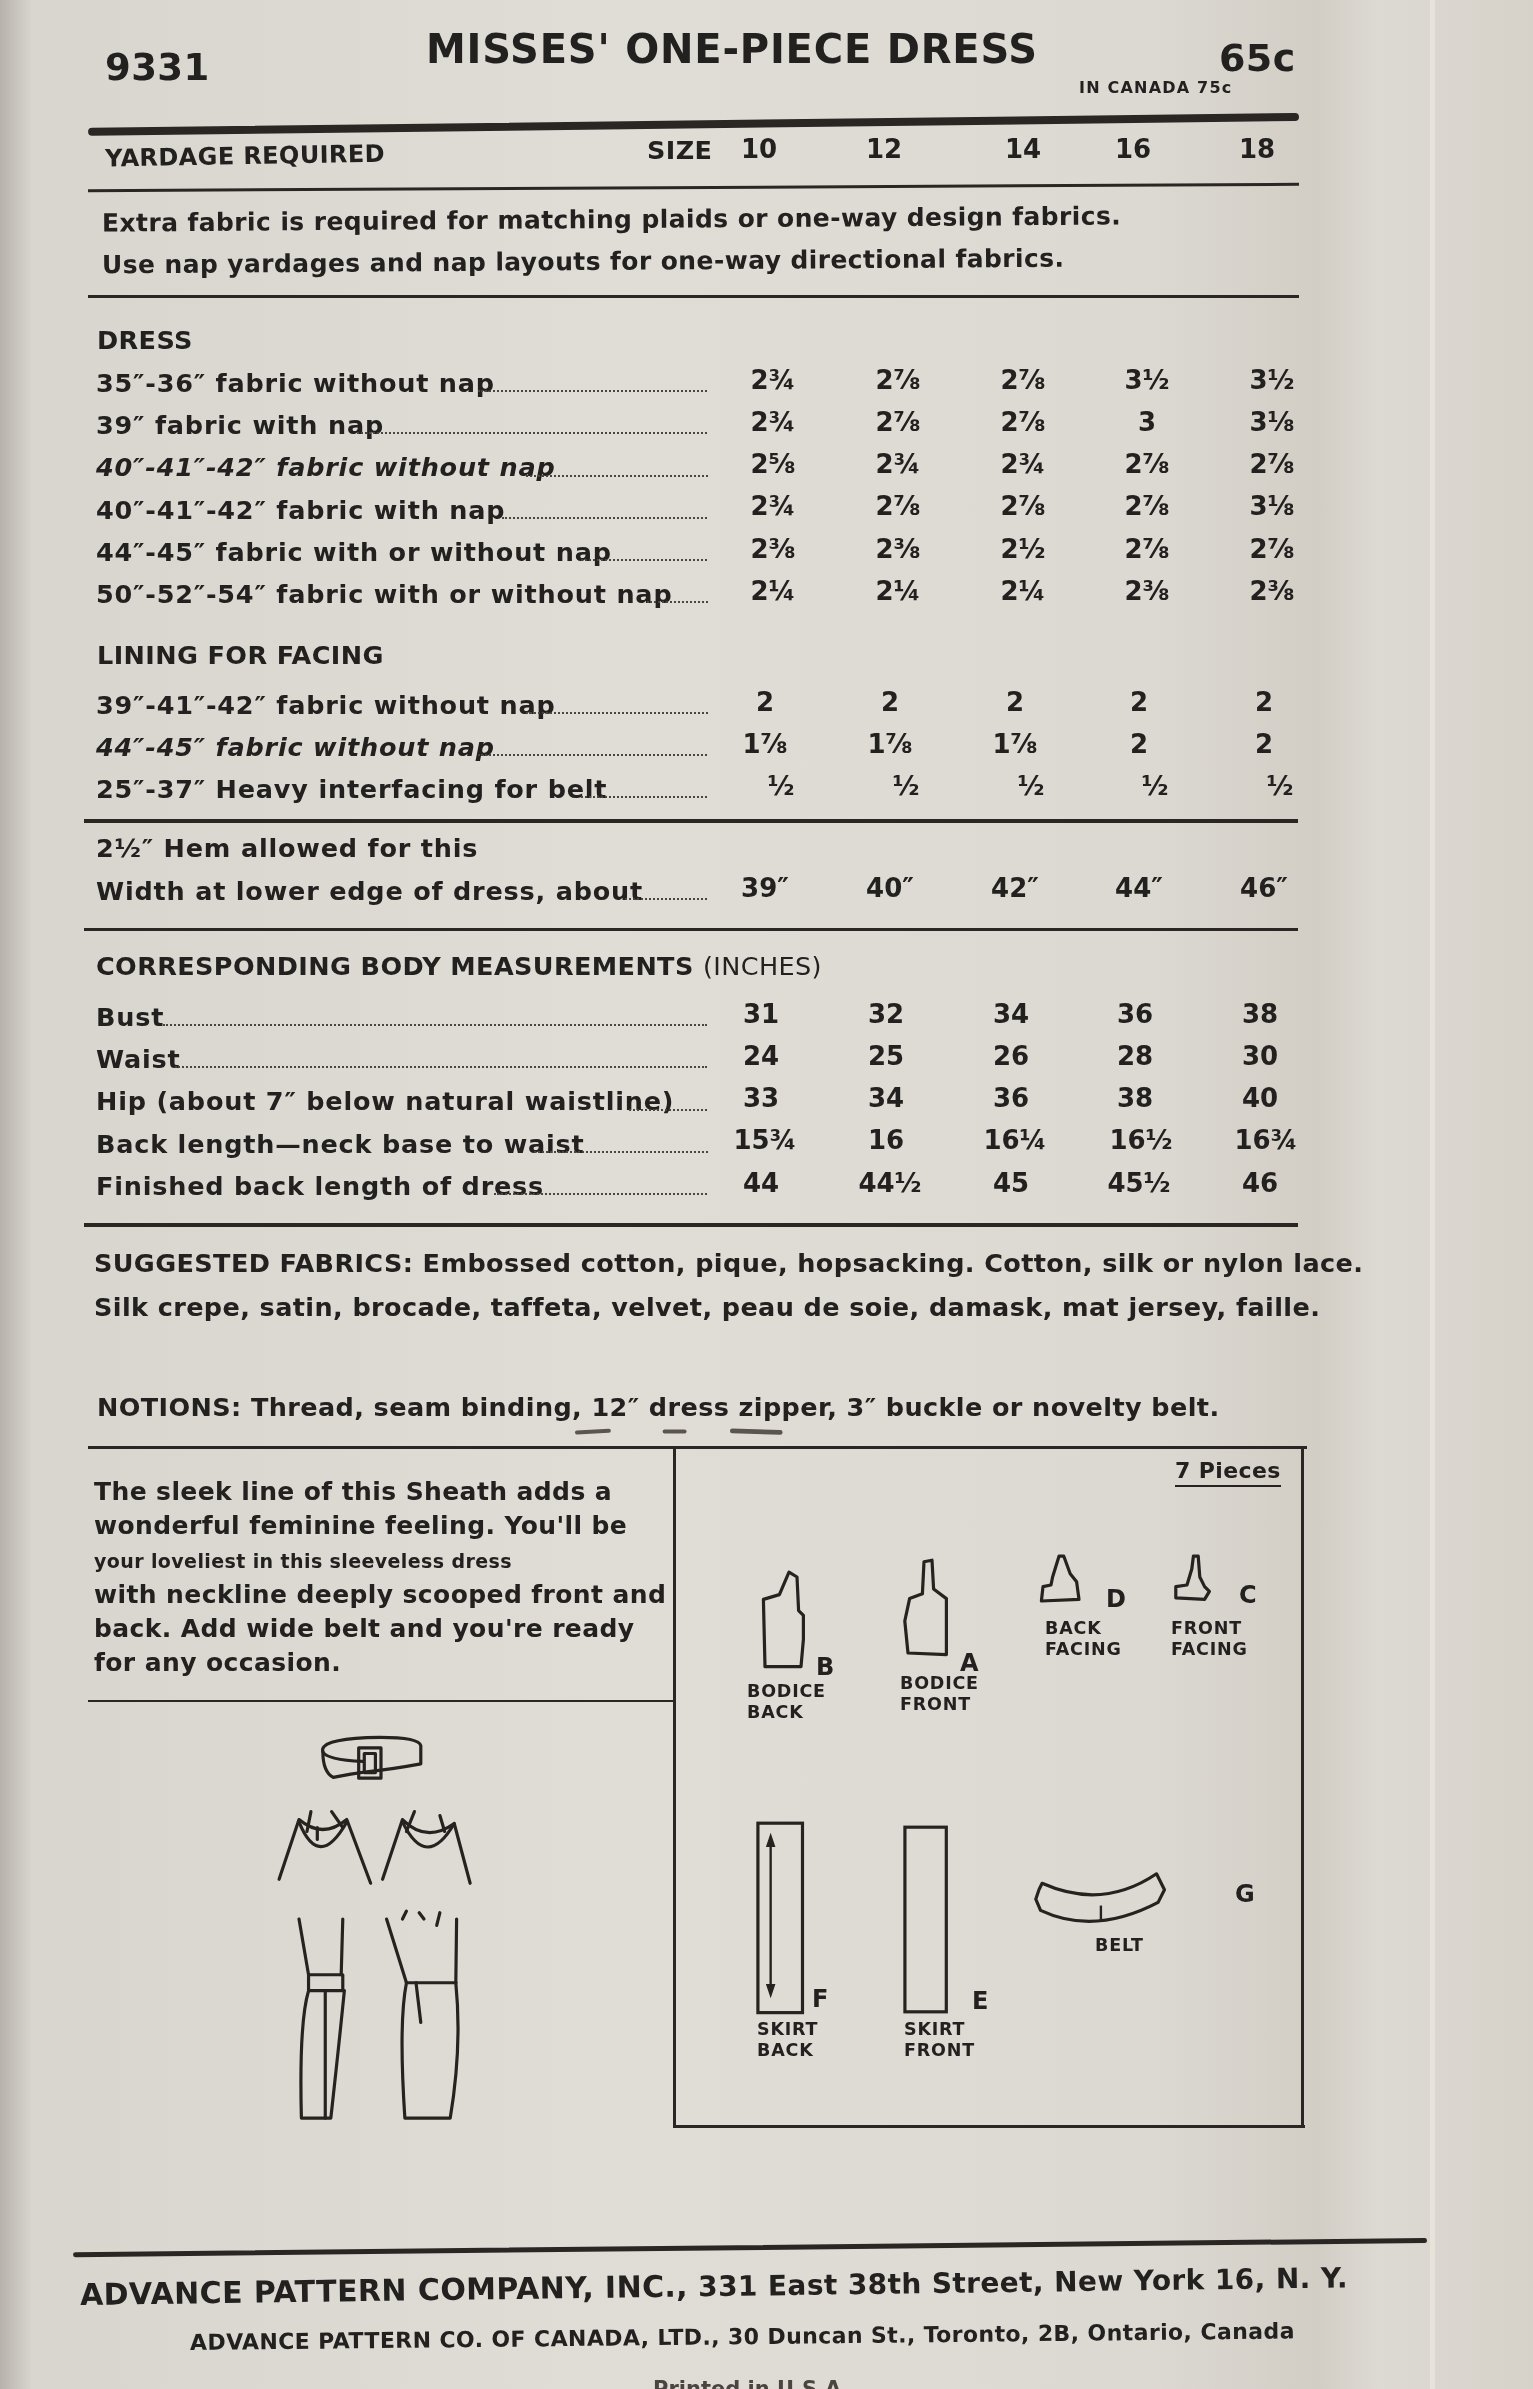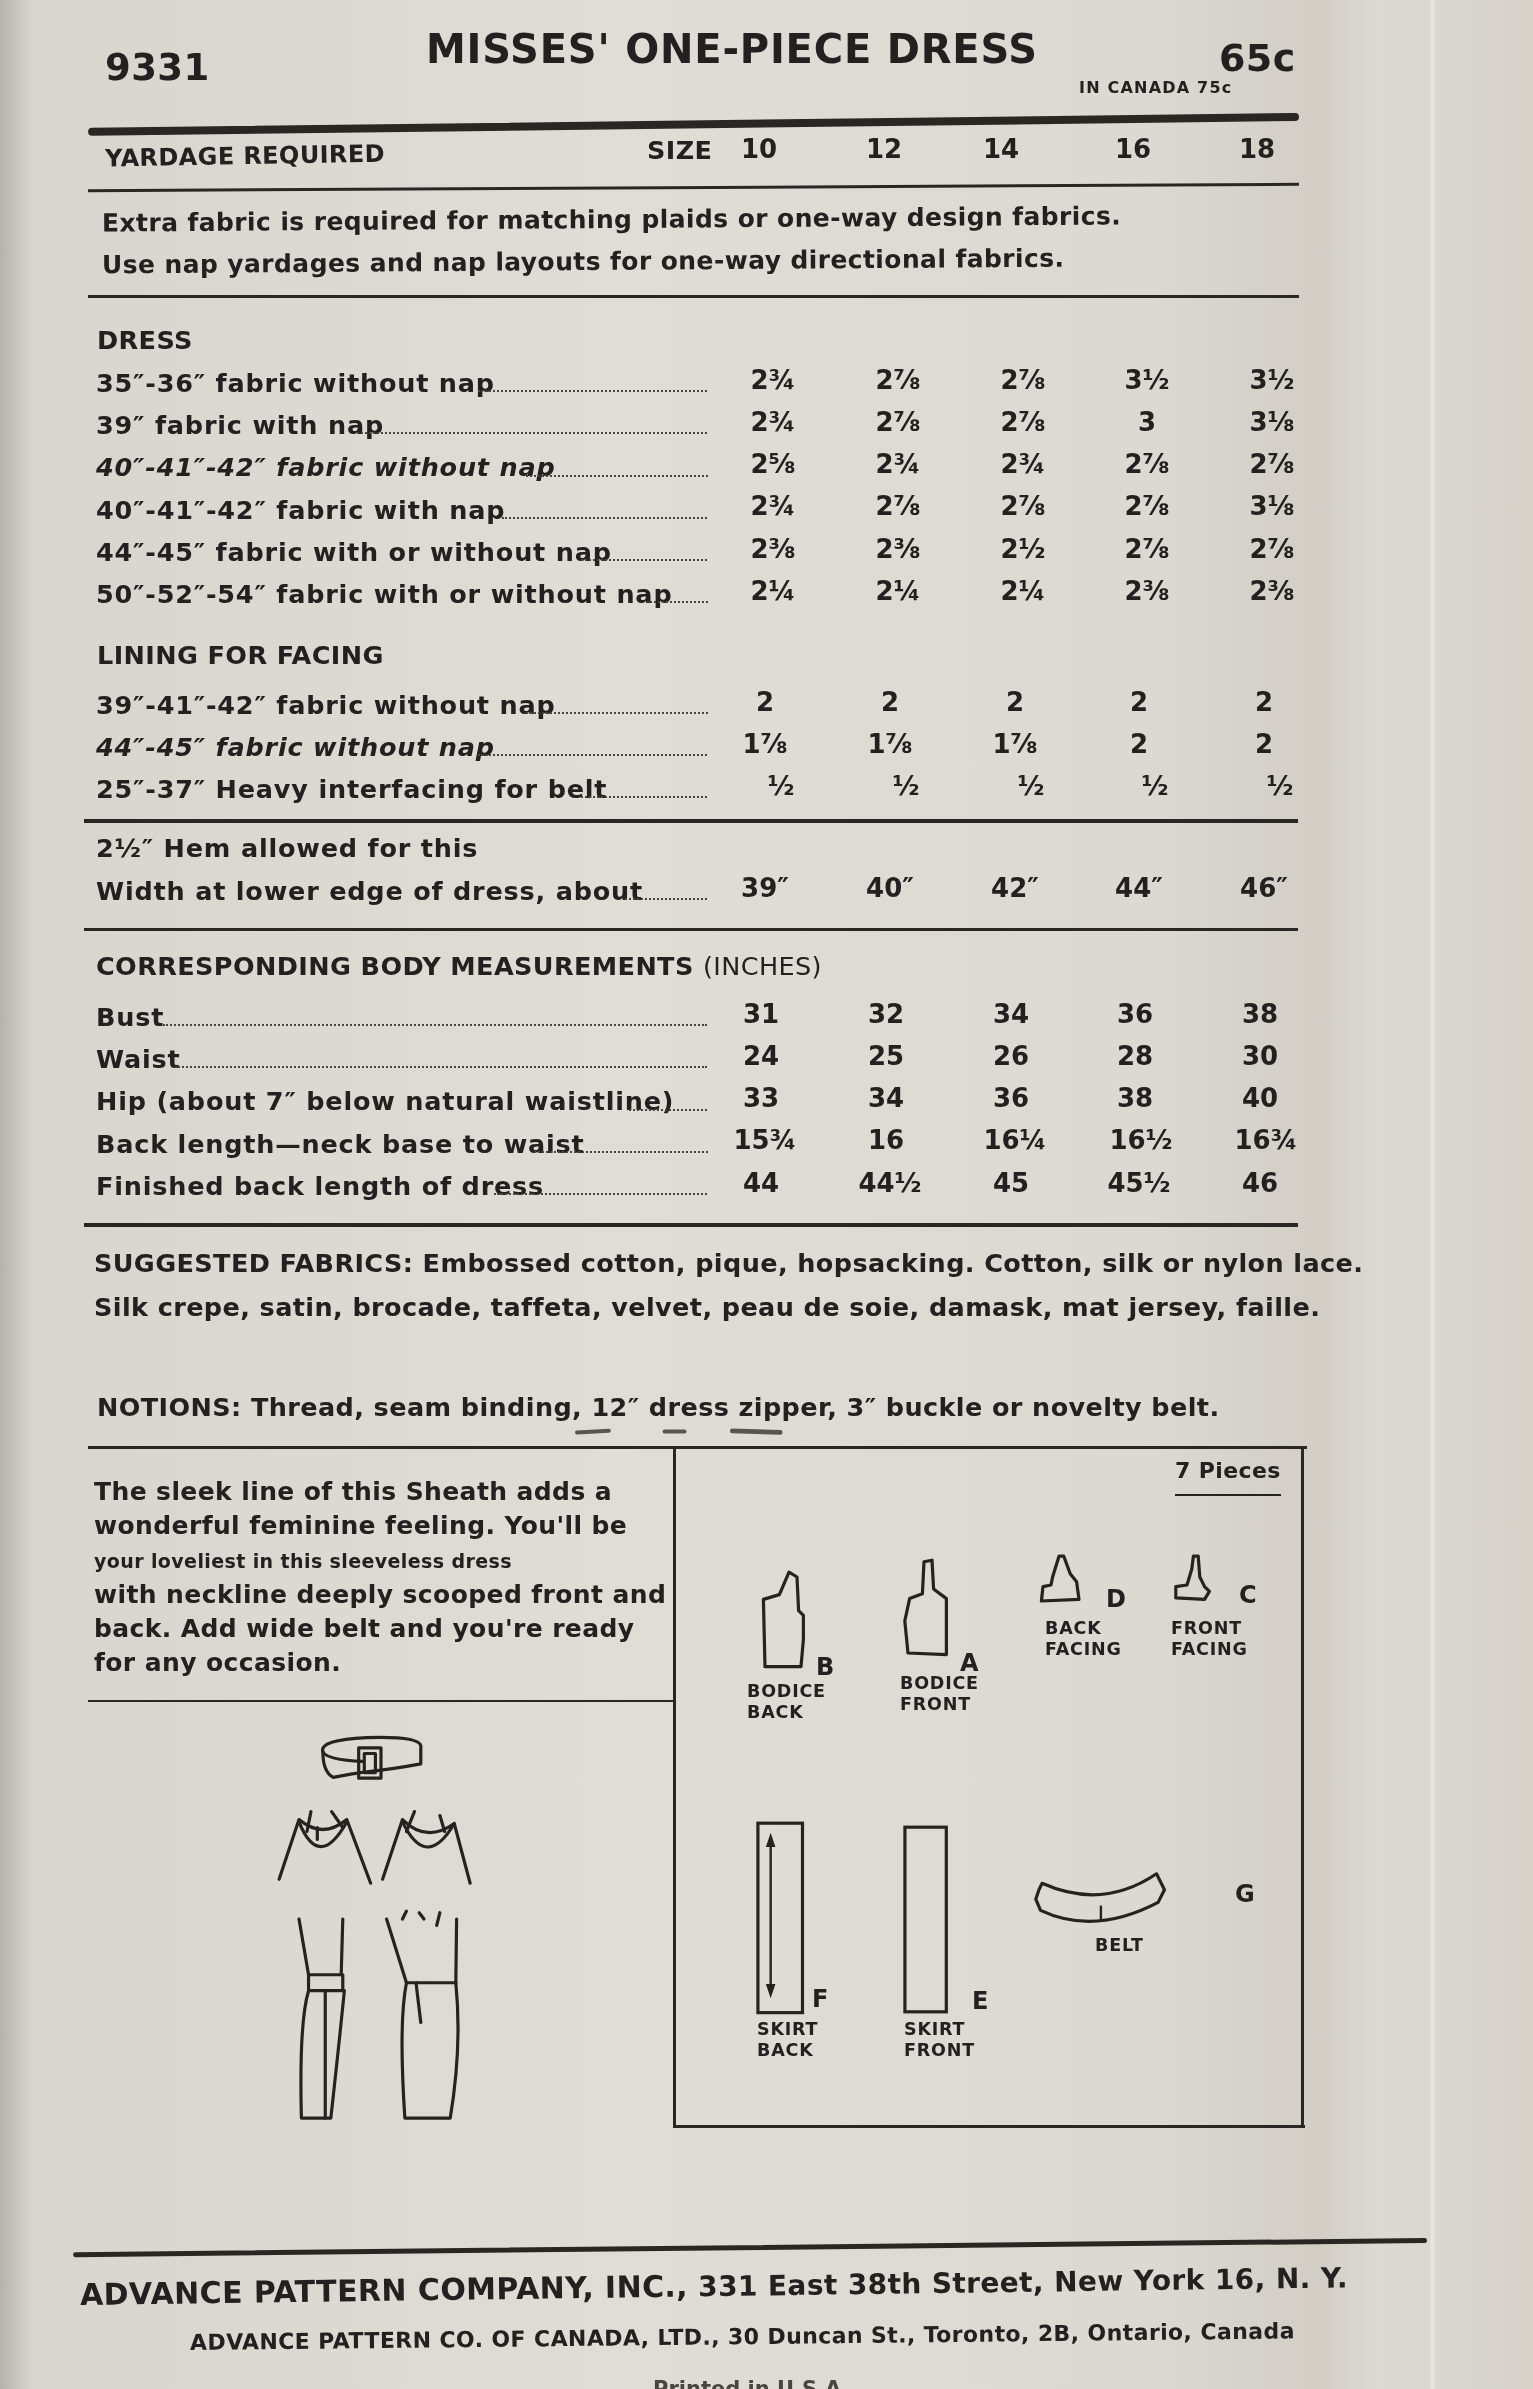--- a/index.html
+++ b/index.html
@@ -45,21 +45,21 @@
   <div class="abs cond" style="left:426px; top:25.5px; font-size:40px; letter-spacing:0.8px;">MISSES' ONE-PIECE DRESS</div>
   <div class="abs cond" style="left:1219px; top:36px; font-size:38px;">65c</div>
   <div class="abs cond" style="left:1079px; top:78px; font-size:16px; letter-spacing:1.2px;text-align:right;">IN CANADA 75c</div>
 
   <div class="rule" style="left:88px; top:113px; width:1211px; height:8px; transform:rotate(-0.7deg); transform-origin:right center; border-radius:4px;"></div>
 
   <div class="abs cond" style="left:105px; top:142px; font-size:24px; transform:rotate(-1deg);">YARDAGE REQUIRED</div>
   <div class="abs cond" style="left:647px; top:135px; font-size:25.5px;">SIZE</div>
   <div class="num" style="left:715px; top:134px;">10</div>
   <div class="num" style="left:840px; top:134px;">12</div>
-  <div class="num" style="left:957px; top:134px;text-align:center;">14</div>
+  <div class="num" style="left:979px; top:134px;text-align:center;">14</div>
   <div class="num" style="left:1089px; top:134px;">16</div>
   <div class="num" style="left:1213px; top:134px;">18</div>
 
   <div class="rule" style="left:88px; top:186px; width:1211px; height:3.2px; transform:rotate(-0.3deg);"></div>
 
   <div class="para" style="left:102px; top:199px; font-size:25px; transform:rotate(-0.4deg);">Extra fabric is required for matching plaids  or one-way design fabrics.</div>
   <div class="para" style="left:102px; top:241px; font-size:25px; transform:rotate(-0.4deg);">Use nap yardages and nap layouts for one-way directional fabrics.</div>
 
   <div class="rule" style="left:88px; top:295px; width:1211px; height:3.2px;"></div>
 
@@ -261,21 +261,21 @@
       <path d="M283 240 L282 320"></path>
       <path d="M220 320 L282 320"></path>
       <path d="M220 320 Q210 370 218 490 L275 490 Q290 400 282 320"></path>
       <path d="M232 320 L238 370"></path>
       <path d="M215 240 L220 230"></path>
       <path d="M236 232 L242 240"></path>
       <path d="M262 232 L258 248"></path>
     </g>
   </svg>
 
-  <div class="abs cond" style="left:1175px; top:1458px; font-size:22px; border-bottom:2.4px solid #262220; padding-bottom:11px;">7 Pieces</div>
+  <div class="abs cond" style="left:1175px; top:1458px; font-size:22px; border-bottom:2.4px solid #262220; padding-bottom:2px;">7 Pieces</div>
 
   <svg style="left:757px; top:1569px;" width="64" height="104" viewBox="0 0 80 130">
     <path d="M8 38 L28 32 L40 4 L50 10 L52 52 L58 58 L58 88 L55 122 L10 122 Z" fill="none" stroke="#262220" stroke-width="4" stroke-linejoin="round"></path>
   </svg>
   <div class="piece-letter" style="left:816px; top:1653px;">B</div>
   <div class="piece-label" style="left:747px; top:1681px;">
       <div>BODICE</div>
       <div>BACK</div>
     </div>
 

